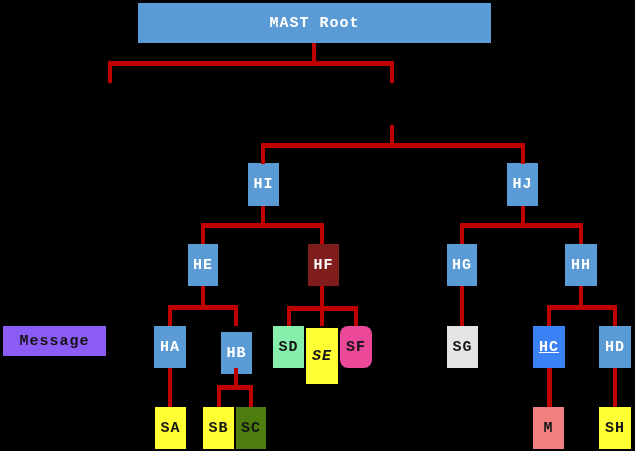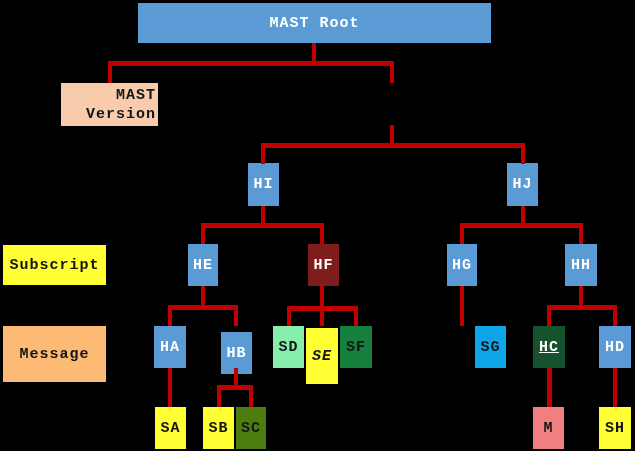--- a/index.html
+++ b/index.html
@@ -29,43 +29,41 @@
   .c-subscript{ background: #ffff33; color: #141414; }
   .c-message  { background: #f08080; color: #141414; }
   .c-version  { background: #f8cbad; color: #141414; }
   .edge { position: absolute; background: #c00000; }
 </style>
 </head>
 <body>
 
 <div class="stage">
 
-  <div class="node c-subscript" style="left: 3px; top: 245px; width: 103px; height: 40px; background: rgb(255, 255, 51);">Subscript</div>
-  <div class="node c-message" style="left: 3px; top: 326px; width: 103px; height: 56px; background: #fdba74;">Message</div>
+  <div class="node c-message" style="left: 3px; top: 326px; width: 103px; height: 30px; background: #8b5cf6;">Message</div>
 
   <div class="node c-hash" style="left: 138px; top: 3px; width: 353px; height: 40px; background: rgb(91, 155, 213);">MAST Root</div>
 
-  <div class="node c-version" style="left: 61px; top: 83px; width: 97px; height: 43px; background: rgb(248, 203, 173);">MAST Version</div>
 
 
   <div class="node c-hash" style="left: 248px; top: 163px; width: 31px; height: 43px; background: rgb(91, 155, 213);">HI</div>
   <div class="node c-hash" style="left: 507px; top: 163px; width: 31px; height: 43px; background: rgb(91, 155, 213);">HJ</div>
 
   <div class="node c-hash" style="left: 188px; top: 244px; width: 30px; height: 42px; background: rgb(91, 155, 213);">HE</div>
   <div class="node c-hash" style="left: 308px; top: 244px; width: 31px; height: 42px; background: #7f1d1d;">HF</div>
   <div class="node c-hash" style="left: 447px; top: 244px; width: 30px; height: 42px; background: rgb(91, 155, 213);">HG</div>
   <div class="node c-hash" style="left: 565px; top: 244px; width: 32px; height: 42px; background: rgb(91, 155, 213);">HH</div>
 
   <div class="node c-hash" style="left: 154px; top: 326px; width: 32px; height: 42px; background: rgb(91, 155, 213);">HA</div>
   <div class="node c-hash" style="left: 221px; top: 332px; width: 31px; height: 42px; background: rgb(91, 155, 213);">HB</div>
   <div class="node c-subscript" style="left: 273px; top: 326px; width: 31px; height: 42px; background: #86efac;">SD</div>
   <div class="node c-subscript" style="left: 306px; top: 328px; width: 32px; height: 56px; background: rgb(255, 255, 51); font-style: italic;">SE</div>
-  <div class="node c-subscript" style="left: 340px; top: 326px; width: 32px; height: 42px; background: #15803d;">SF</div>
-  <div class="node c-subscript" style="left: 447px; top: 326px; width: 31px; height: 42px; background: #0ea5e9; margin-left: 28px;">SG</div>
-  <div class="node c-hash" style="left: 533px; top: 326px; width: 32px; height: 42px; background: #14532d; text-decoration: underline;">HC</div>
+  <div class="node c-subscript" style="left: 340px; top: 326px; width: 32px; height: 42px; background: #ec4899; border-radius: 8px;">SF</div>
+  <div class="node c-subscript" style="left: 447px; top: 326px; width: 31px; height: 42px; background: #e5e5e5;">SG</div>
+  <div class="node c-hash" style="left: 533px; top: 326px; width: 32px; height: 42px; background: #3b82f6; text-decoration: underline;">HC</div>
   <div class="node c-hash" style="left: 599px; top: 326px; width: 32px; height: 42px; background: rgb(91, 155, 213);">HD</div>
 
   <div class="node c-subscript" style="left: 155px; top: 407px; width: 31px; height: 42px; background: rgb(255, 255, 51);">SA</div>
   <div class="node c-subscript" style="left: 203px; top: 407px; width: 31px; height: 42px; background: rgb(255, 255, 51);">SB</div>
   <div class="node c-subscript" style="left: 236px; top: 407px; width: 30px; height: 42px; background: #4d7c0f;">SC</div>
   <div class="node c-message" style="left: 533px; top: 407px; width: 31px; height: 42px; background: rgb(240, 128, 128);">M</div>
   <div class="node c-subscript" style="left: 599px; top: 407px; width: 32px; height: 42px; background: rgb(255, 255, 51);">SH</div>
 
   <div class="edge" style="left: 312px; top: 43px; width: 4px; height: 23px; background: rgb(192, 0, 0);"></div>
   <div class="edge" style="left: 108px; top: 61px; width: 286px; height: 5px; background: rgb(192, 0, 0);"></div>

